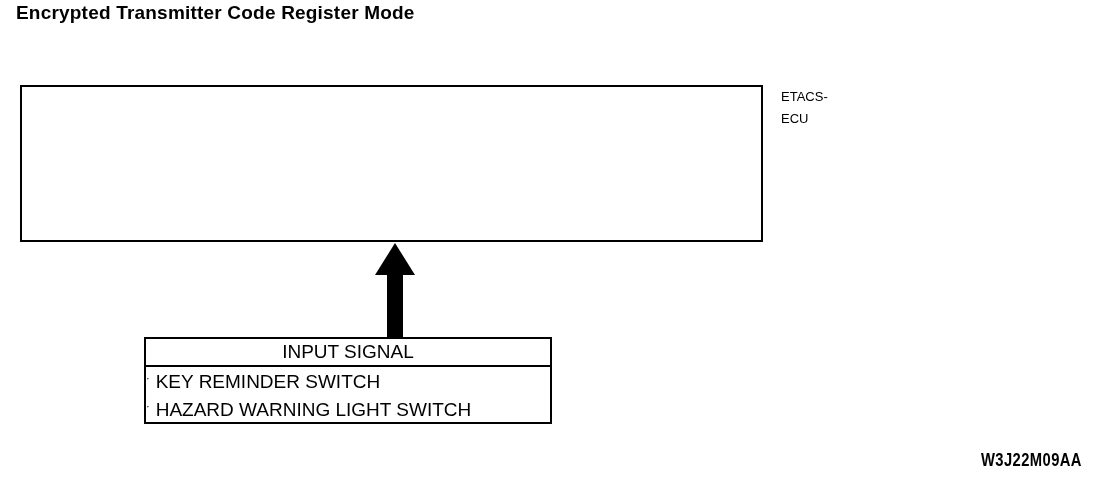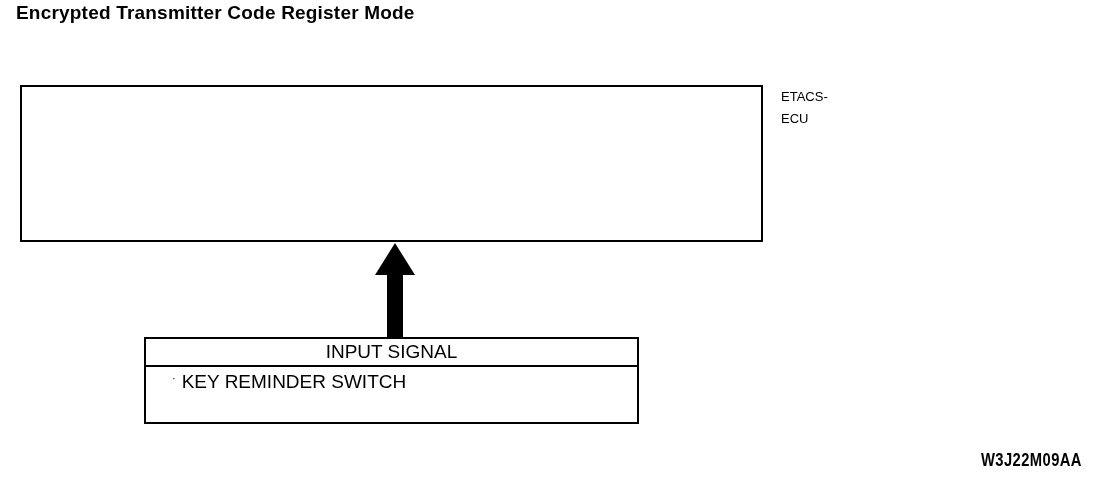--- a/index.html
+++ b/index.html
@@ -60,21 +60,21 @@
     top: 242px;
     width: 42px;
     height: 96px;
   }
 
   
   #input-signal-box {
     position: absolute;
     left: 144px;
     top: 337px;
-    width: 495px;
+    width: 408px;
     height: 87px;
     border: 2px solid #000000;
     box-sizing: border-box;
     background: #ffffff;
   }
   #input-signal-header {
     height: 26px;
     line-height: 25px;
     text-align: center;
     font-size: 19px;
@@ -82,21 +82,20 @@
     white-space: nowrap;
   }
   #input-signal-list {
     padding: 1px 0 0 0;
   }
   .signal-row {
     height: 28px;
     line-height: 28px;
     font-size: 19px;
     white-space: nowrap;
-    padding-left: 26px;
   }
   .signal-bullet {
     display: inline-block;
     vertical-align: 6px;
     font-size: 11px;
     line-height: 11px;
     margin-right: 6px;
   }
 
   
@@ -131,17 +130,20 @@
 <div id="input-signal-box">
 
   <div id="input-signal-header">INPUT SIGNAL</div>
 
   <div id="input-signal-list">
 
     <div class="signal-row">
       <span class="signal-bullet">·</span><span>KEY REMINDER SWITCH</span>
     </div>
 
+    <div class="signal-row">
+      <span class="signal-bullet">·</span><span>HAZARD WARNING LIGHT SWITCH</span>
+    </div>
 
   </div>
 </div>
 
 <div id="figure-code">W3J22M09AA</div>
 
 </body></html>

